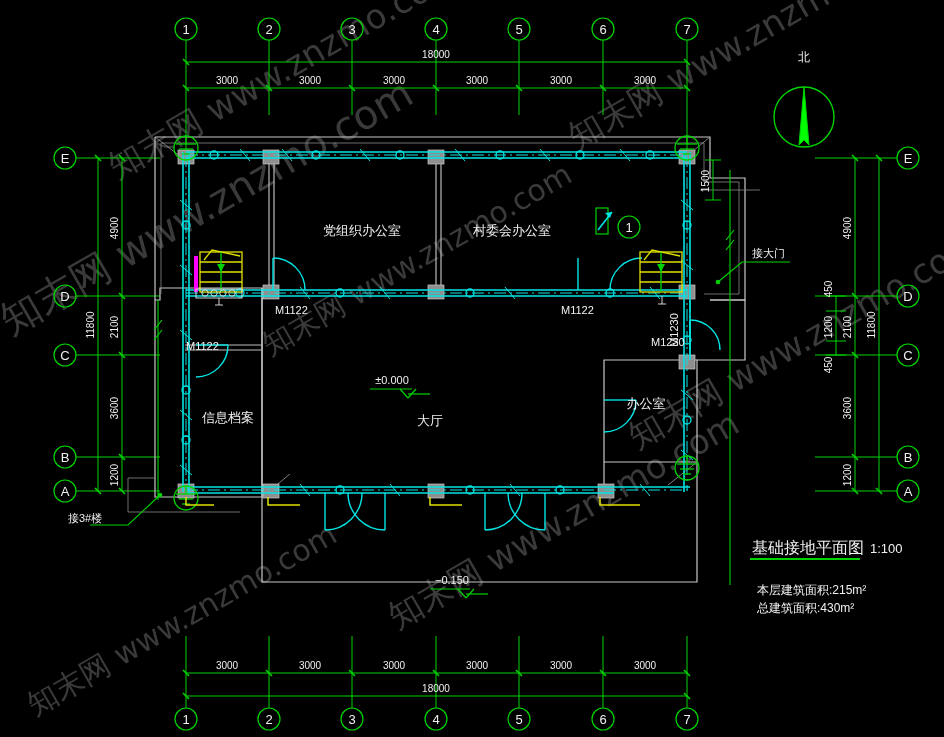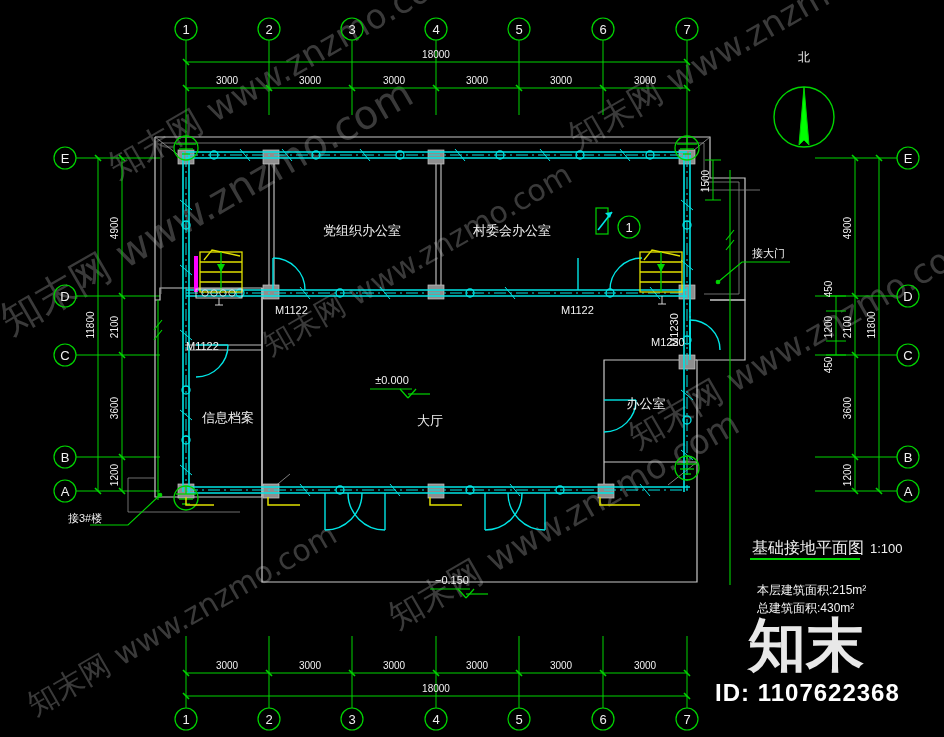--- a/index.html
+++ b/index.html
@@ -538,16 +538,14 @@
       <text x="687" y="724">7</text>
     </g>
 
     <text x="752" y="553" fill="#f0f0f0" font-size="16" font-family="'DejaVu Sans',sans-serif">基础接地平面图</text>
     <line x1="750" y1="559" x2="860" y2="559" stroke="#00d400" stroke-width="2"></line>
     <text x="870" y="553" fill="#f0f0f0" font-size="13">1:100</text>
     <text x="757" y="594" fill="#f0f0f0" font-size="12" font-family="'DejaVu Sans',sans-serif">本层建筑面积:215m²</text>
     <text x="757" y="612" fill="#f0f0f0" font-size="12" font-family="'DejaVu Sans',sans-serif">总建筑面积:430m²</text>
   </svg>
 
-  <div class="brand" style="left:748px;top:607px;font-size:58px;font-family:'DejaVu Sans',sans-serif;">知末</div>
-  <div class="idtxt" style="left:715px;top:679px;font-size:24px;">ID: 1107622368</div>
 
 </div>
 
 </body></html>

